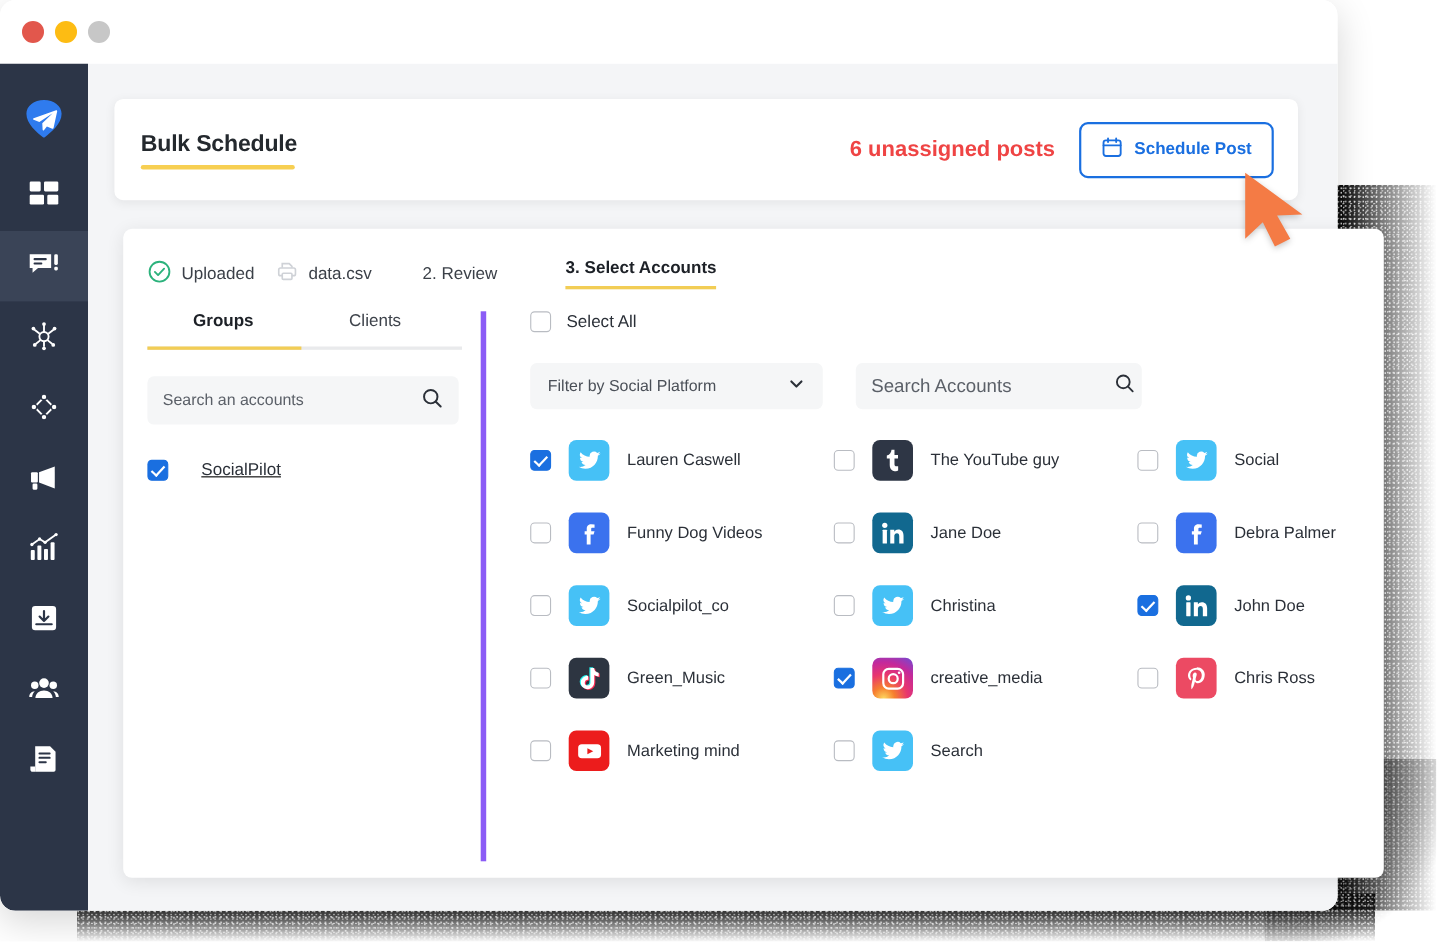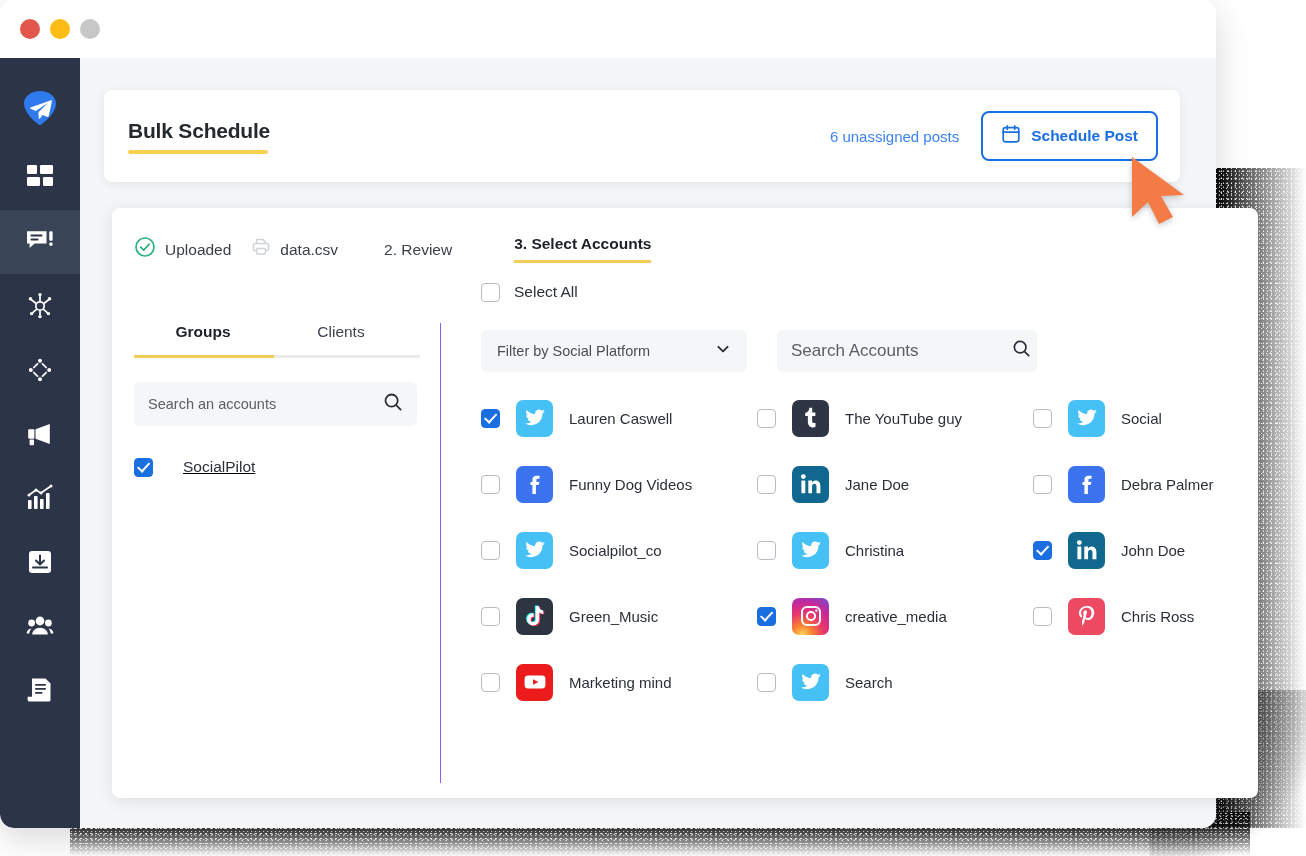--- a/index.html
+++ b/index.html
@@ -104,21 +104,21 @@
     z-index: 4;
   }
   .page-title-wrap { display: flex; flex-direction: column; }
   .page-title {
     font-size: 21px; font-weight: bold; color: #24292e; letter-spacing: -.2px;
   }
   .title-underline {
     margin-top: 7px; width: 140px; height: 4px; background: #f7cf52; border-radius: 2px;
   }
   .header-right { margin-left: auto; display: flex; align-items: center; gap: 22px; }
-  .unassigned { font-size: 15px; color: #3b82f6; }
+  .unassigned { font-size: 20px; color: #ef4444; font-weight: bold; }
   .schedule-btn {
     display: flex; align-items: center; gap: 10px;
     border: 2px solid #1a6fe0; border-radius: 8px;
     background: #fff; color: #1a6fe0;
     font-size: 15.5px; font-weight: bold;
     padding: 11px 18px; cursor: pointer;
   }
 
   
   .main-card {
@@ -142,21 +142,21 @@
     position: relative; padding-bottom: 11px;
   }
   .step.current::after {
     content: ""; position: absolute; left: 0; bottom: 0; width: 100%;
     height: 3px; background: #f2cd55;
   }
   .step-label { line-height: 1; }
 
   
   .body-split { display: flex; margin-top: 20px; height: 500px; }
-  .left-pane { width: 330px; padding-left: 22px; padding-right: 20px; border-right: 1px solid #8b5cf6; margin-top: 40px; }
+  .left-pane { width: 330px; padding-left: 22px; padding-right: 20px; border-right: 5px solid #8b5cf6; }
   .right-pane { flex: 1; padding-left: 40px; padding-top: 0; }
 
   
   .gtabs { display: flex; position: relative; }
   .gtab {
     font-size: 15.5px; color: #3e434b; cursor: pointer;
     padding-bottom: 14px; width: 138px; text-align: center;
   }
   .gtab.active { font-weight: bold; color: #1d2127; }
   .gtabs-underline { position: relative; height: 3px; background: #e9eaec; width: 286px; }

